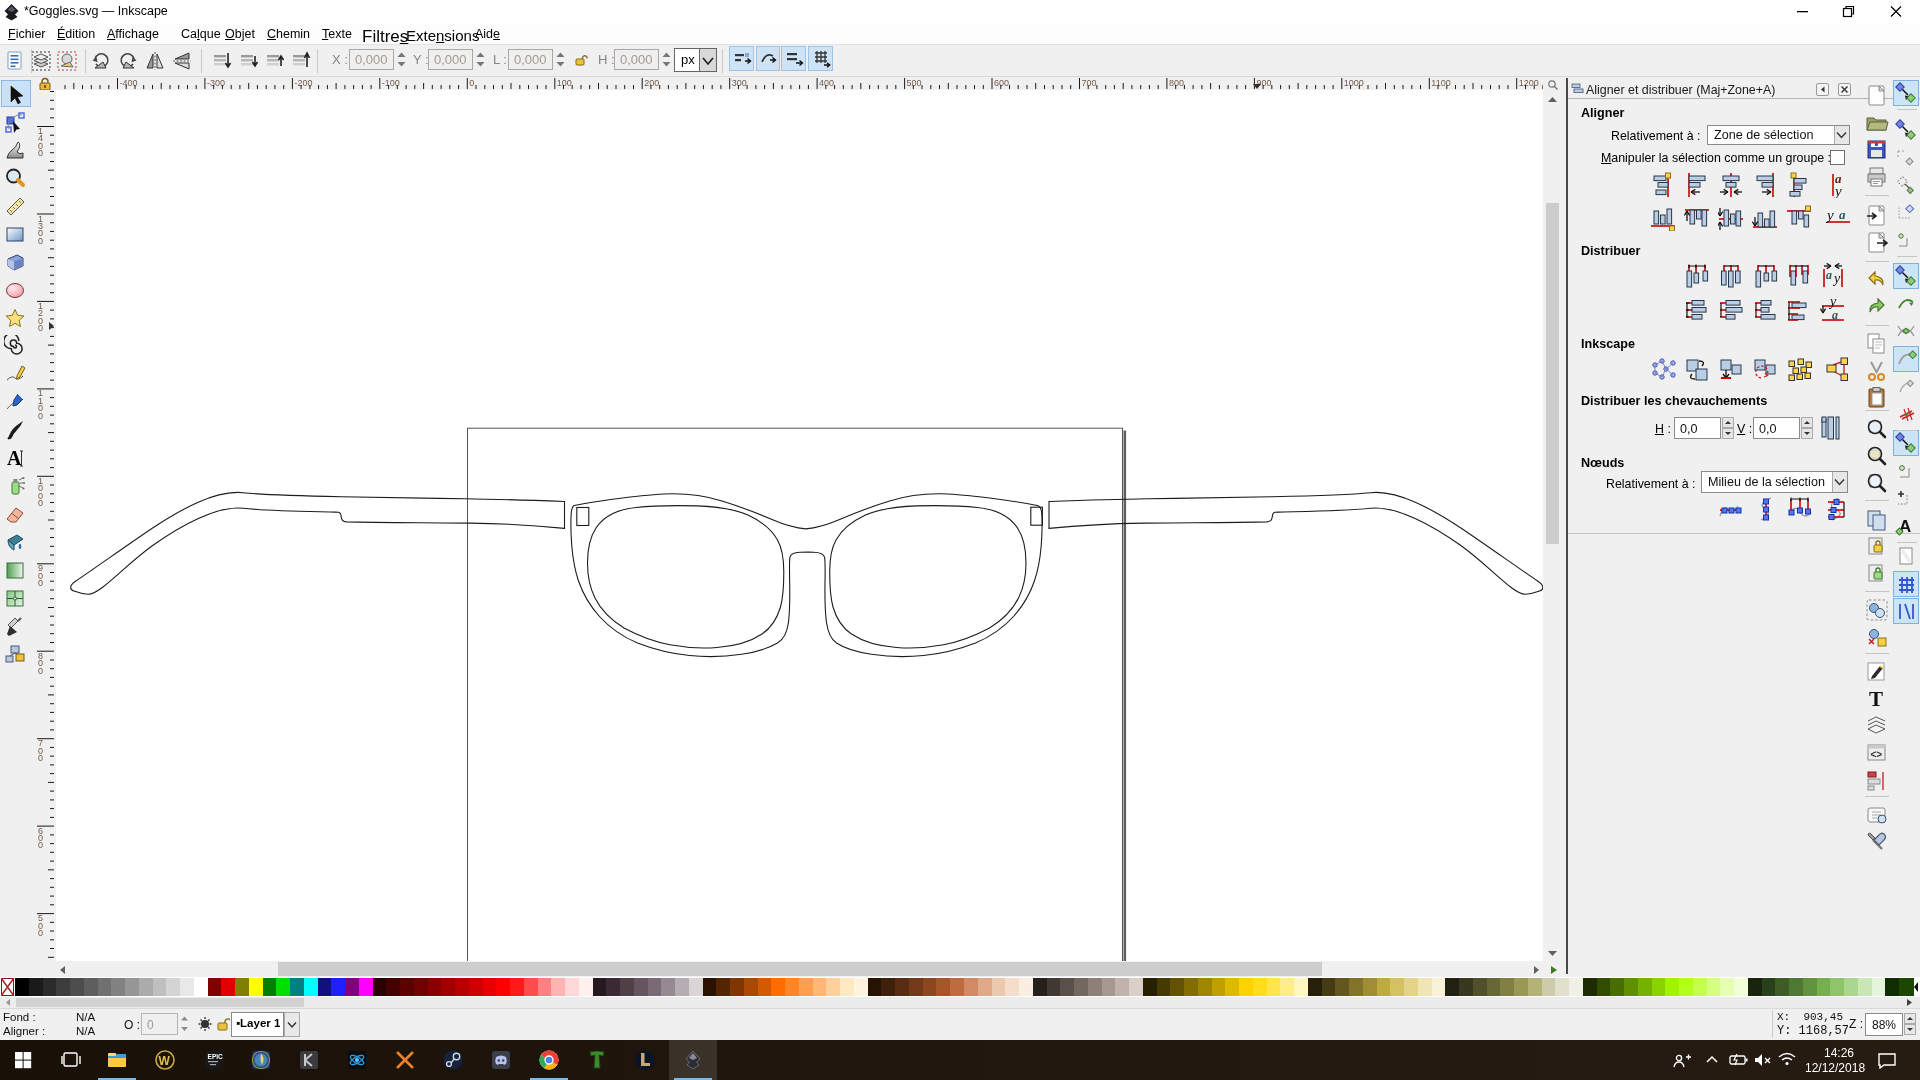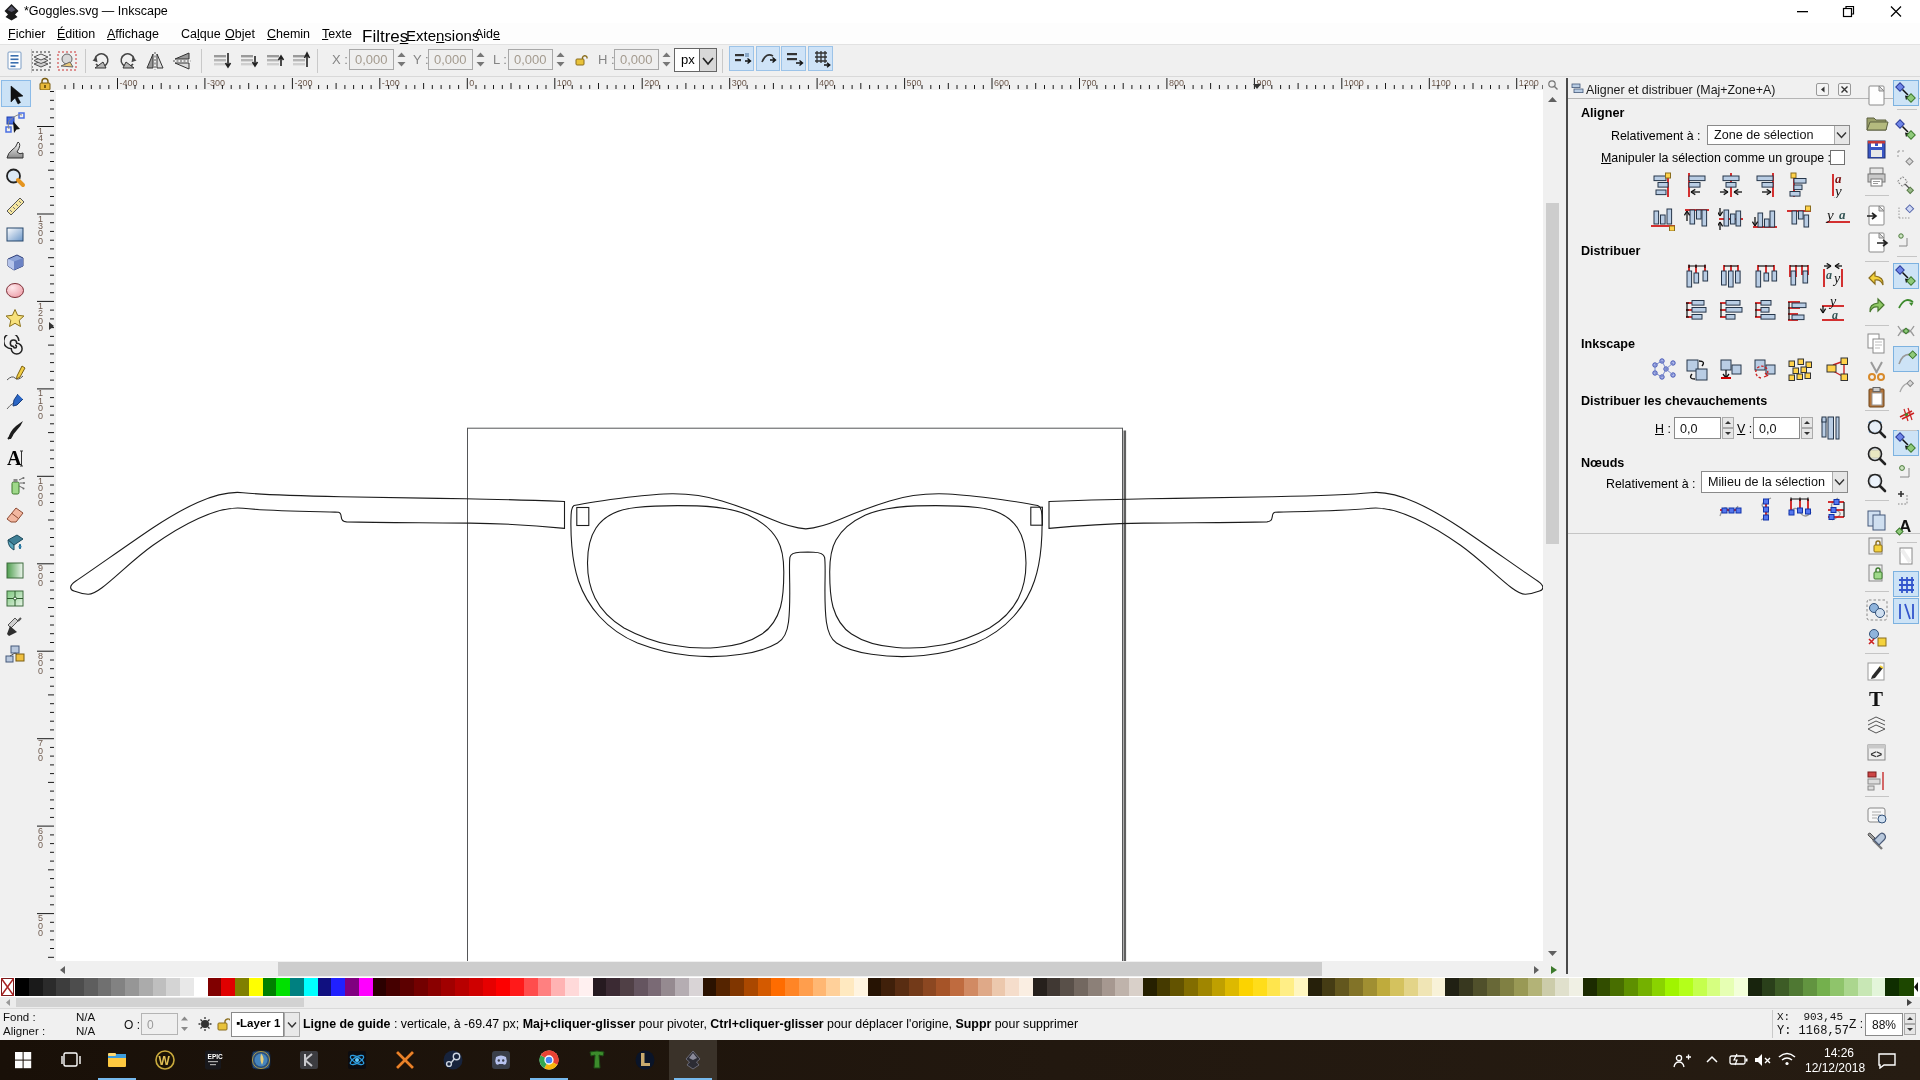--- a/index.html
+++ b/index.html
@@ -1113,21 +1113,20 @@
 <svg style="position:absolute;left:216px;top:1016px" width="14" height="16" viewBox="0 0 14 16">
       <rect x="2" y="7" width="9" height="7" rx="1" fill="#e8c23a" stroke="#8a6d1c"></rect>
       <path d="M9 7 V5 A3 3 0 0 1 14.5 4.5" fill="none" stroke="#8a6d1c" stroke-width="1.4"></path>
     </svg>
 <div style="position:absolute;left:231px;top:1012px;width:53px;height:25px;background:#fff;border:1px solid #8a8a8a"></div>
 <div class="txt" style="left:236px;top:1017px;font-size:11.5px;font-weight:bold;color:#000">▪Layer 1</div>
 <div style="position:absolute;left:284px;top:1012px;width:16px;height:25px;background:#e9e9e9;border:1px solid #aaa"></div>
 <svg style="position:absolute;left:285px;top:1020px" width="14" height="10" viewBox="0 0 14 10">
       <path d="M3 2.5 L7 7 L11 2.5" fill="none" stroke="#333" stroke-width="1.4"></path>
     </svg>
-<div class="txt" style="left:303px;top:1017px;font-size:12.4px;color:#000"><b>Ligne de guide</b> : verticale, à -69.47 px; <b>Maj+cliquer-glisser</b> pour pivoter, <b>Ctrl+cliquer-glisser</b> pour déplacer l'origine, <b>Suppr</b> pour supprimer</div>
 <div style="position:absolute;left:1772px;top:1010px;width:1px;height:28px;background:#c9c9c9"></div>
 <div class="txt" style="left:1777px;top:1011px;font-size:11px;font-family:'Liberation Mono',monospace;color:#111">X: &nbsp;903,45</div>
 <div class="txt" style="left:1777px;top:1024px;font-size:12px;font-family:'Liberation Mono',monospace;color:#111">Y: 1168,57</div>
 <div class="txt" style="left:1849px;top:1017px;font-size:12px;color:#111">Z :</div>
 <div style="position:absolute;left:1865px;top:1013px;width:38px;height:23px;background:#fff;border:1px solid #8a8a8a"></div>
 <div class="txt" style="left:1872px;top:1018px;font-size:12px;color:#111">88%</div>
 <div style="position:absolute;left:1904px;top:1013px;width:12px;height:11px;background:#e6e6e6;border:1px solid #aaa"></div><svg style="position:absolute;left:1906px;top:1016px" width="8" height="6" viewBox="0 0 8 6">
       <path d="M1 4 L4 1 L7 4 Z" fill="#333"></path>
     </svg><div style="position:absolute;left:1904px;top:1024px;width:12px;height:11px;background:#e6e6e6;border:1px solid #aaa"></div><svg style="position:absolute;left:1906px;top:1027px" width="8" height="6" viewBox="0 0 8 6">
       <path d="M1 1 L4 4 L7 1 Z" fill="#333"></path>

